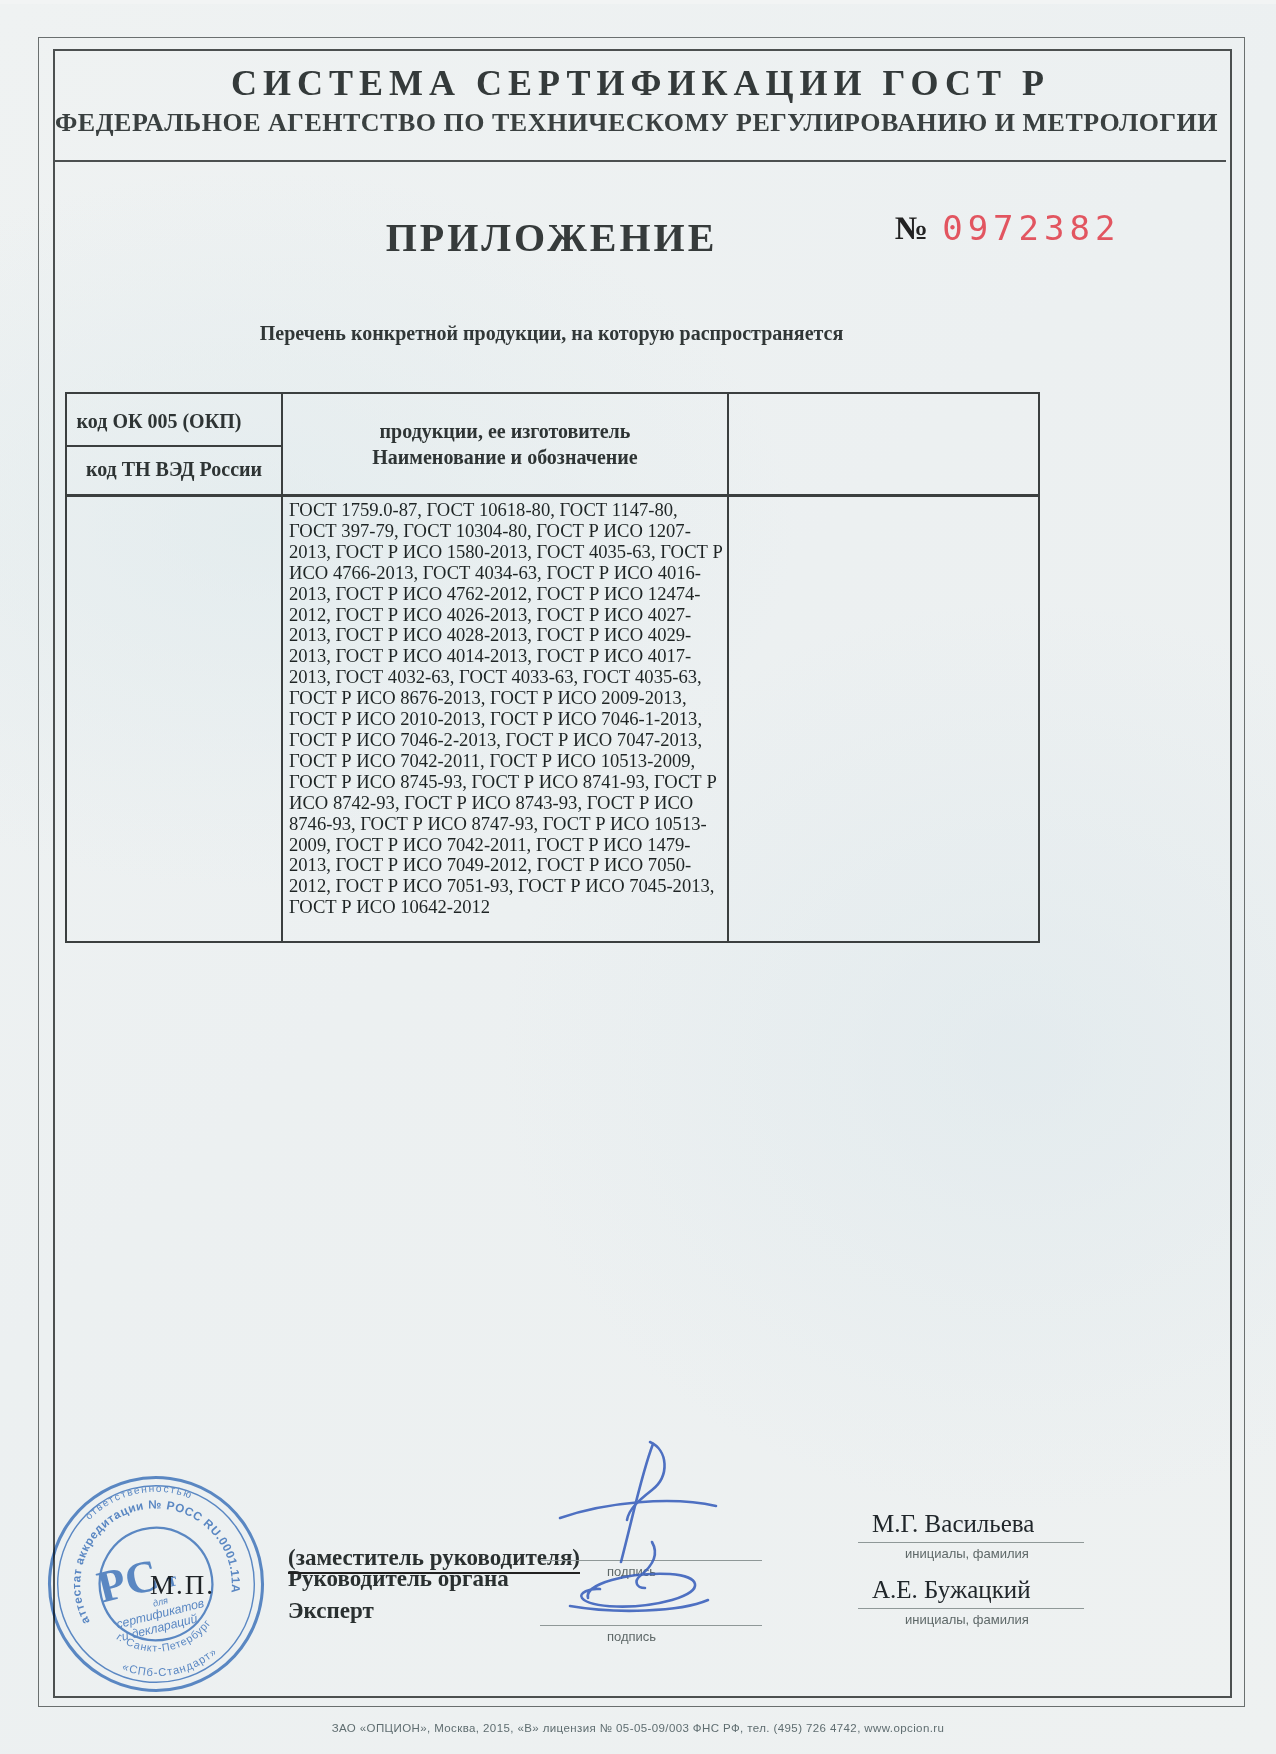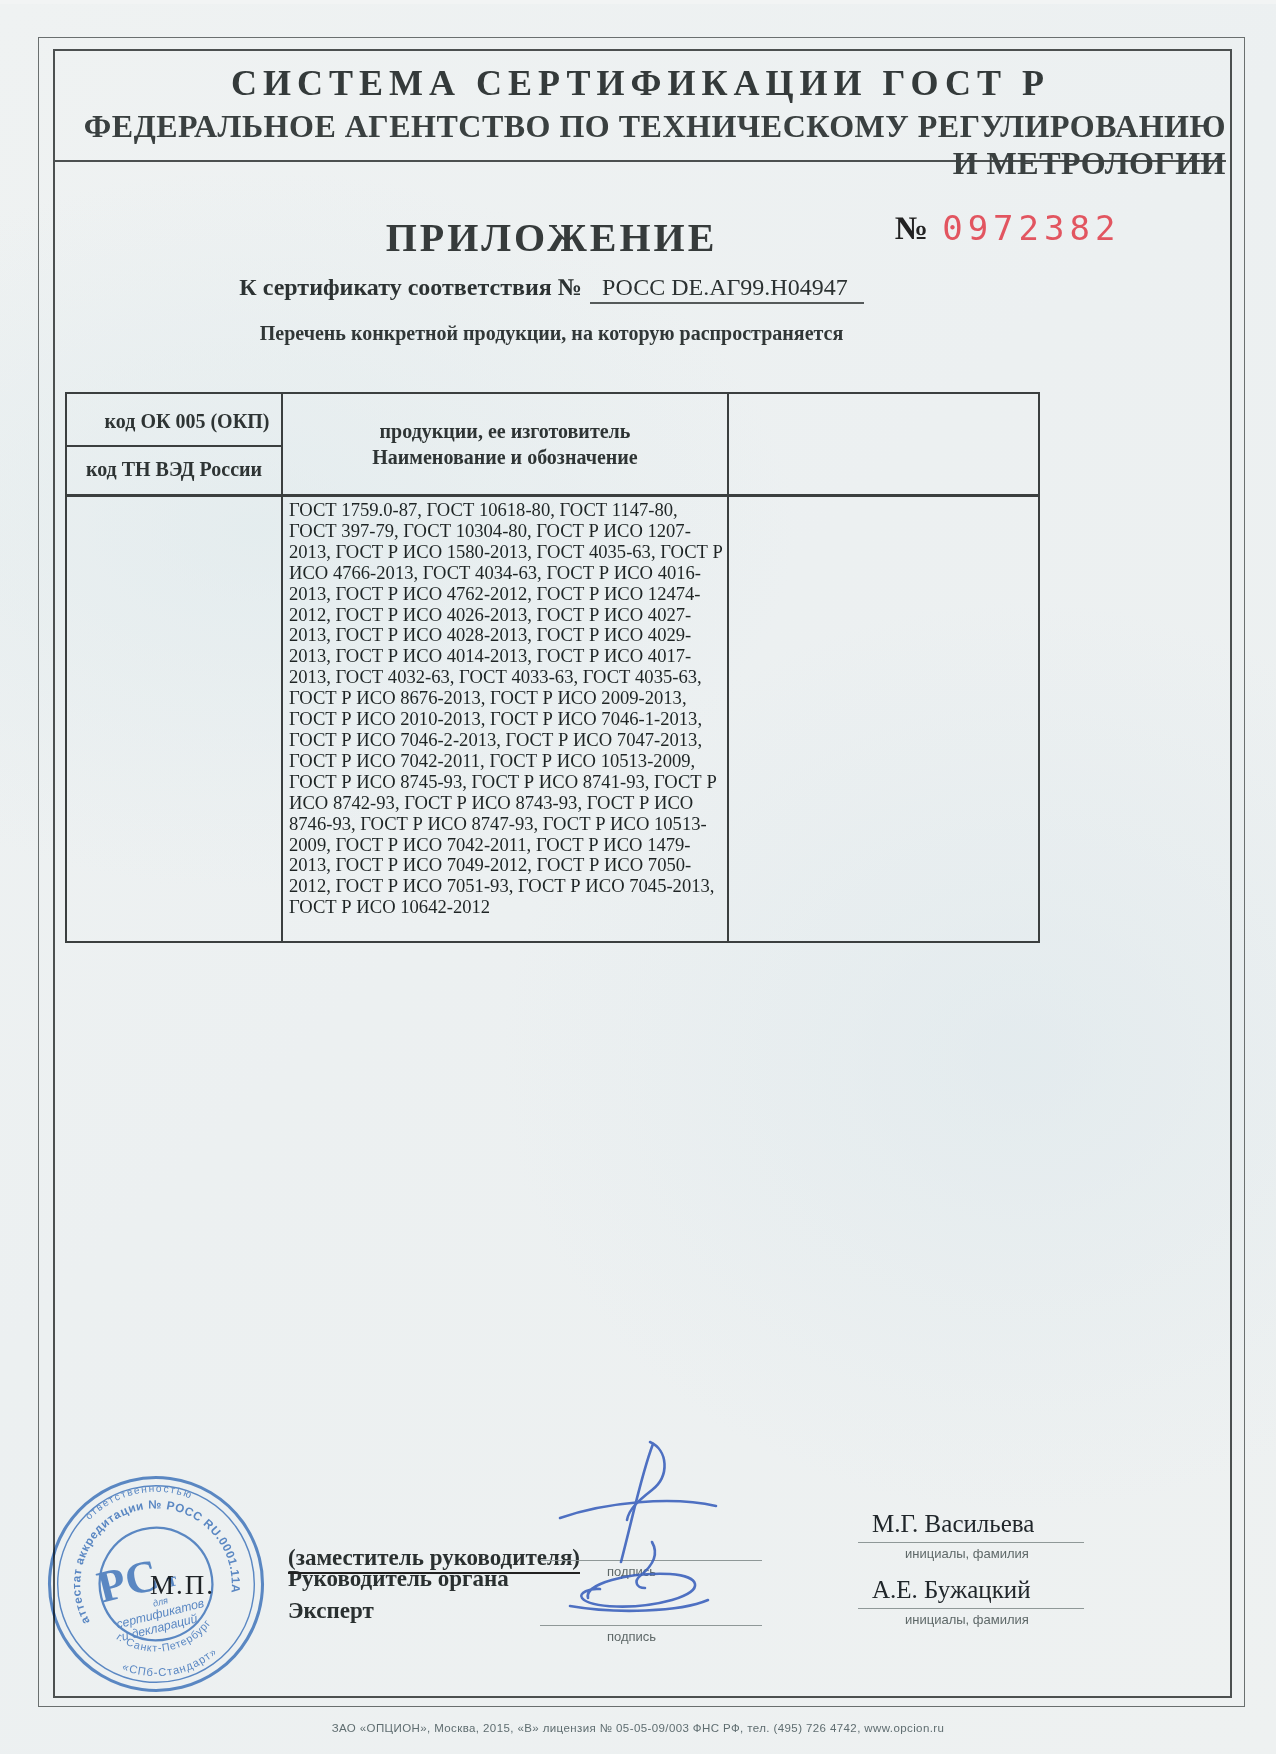--- a/index.html
+++ b/index.html
@@ -28,21 +28,21 @@
   }
   .header-sep{
     position:absolute;left:55px;top:156px;width:1171px;height:2px;background:#4c5050;
   }
   .org-line1{
     position:absolute;left:55px;top:58px;width:1171px;
     text-align:center;font-size:36px;font-weight:bold;letter-spacing:6px;color:#343a3a;
   }
   .org-line2{
     position:absolute;left:55px;top:104px;width:1171px;
-    text-align:right;font-size:32px;font-weight:bold;letter-spacing:.5px;color:#3a4040;
+    text-align:left;font-size:26px;font-weight:bold;letter-spacing:.5px;color:#3a4040;
   }
   .number-block{
     position:absolute;left:895px;top:168px;white-space:nowrap;margin-top:36px;
   }
   .number-block .no-sign{font-size:33px;font-weight:bold;color:#222;vertical-align:middle;}
   .number-block .no-value{
     font-family:"DejaVu Sans Mono","Liberation Mono",monospace;
     font-size:34px;color:#e25560;letter-spacing:5px;vertical-align:middle;margin-left:14px;
   }
   .content-center{position:absolute;left:65px;width:973px;text-align:center;}
@@ -58,21 +58,21 @@
   
   .ptable{
     position:absolute;left:65px;top:388px;width:971px;height:547px;
     border:2.5px solid #3b3f3f;
   }
   .ptable .v1{position:absolute;left:214px;top:0;width:2px;height:100%;background:#3b3f3f;}
   .ptable .v2{position:absolute;left:660px;top:0;width:2px;height:100%;background:#3b3f3f;}
   .ptable .hhead{position:absolute;left:0;top:100px;width:100%;height:2.5px;background:#3b3f3f;}
   .ptable .c1div{position:absolute;left:0;top:51px;width:214px;height:1.5px;background:#3b3f3f;}
   .th{position:absolute;font-weight:bold;color:#2e3434;text-align:center;font-size:20px;line-height:26px;}
-  .th.c1a{left:0;top:14px;width:184px;padding-left:28px;}
+  .th.c1a{left:0;top:14px;width:184px;}
   .th.c1b{left:0;top:62px;width:214px;}
   .th.c2{left:216px;top:24px;width:444px;}
   .th.c3{left:662px;top:24px;width:309px;}
   .cell-products{
     position:absolute;left:222px;top:106px;width:434px;
     font-size:18.6px;line-height:20.9px;color:#1e2424;text-align:left;
   }
   
   .sig-label{position:absolute;font-weight:bold;font-size:23px;color:#2a3030;white-space:nowrap;}
   .role1a{left:288px;top:1514px;margin-top:48px;}
@@ -114,23 +114,20 @@
 
   <div class="org-line1">СИСТЕМА СЕРТИФИКАЦИИ ГОСТ Р</div>
   <div class="org-line2">ФЕДЕРАЛЬНОЕ АГЕНТСТВО ПО ТЕХНИЧЕСКОМУ РЕГУЛИРОВАНИЮ И МЕТРОЛОГИИ</div>
 
   <div class="number-block">
     <span class="no-sign">№</span><span class="no-value">0972382</span>
   </div>
 
   <div class="content-center doc-title">ПРИЛОЖЕНИЕ</div>
 
-  <div class="content-center cert-line">
-    <span class="lbl">К сертификату соответствия №</span><span class="val">РОСС DE.АГ99.Н04947</span>
-  </div>
 
   <div class="content-center subtitle1">Перечень конкретной продукции,  на которую распространяется</div>
 
   <div class="ptable">
     <div class="v1"></div>
     <div class="v2"></div>
     <div class="hhead"></div>
     <div class="c1div"></div>
     <div class="th c1a">код ОК 005 (ОКП)</div>
     <div class="th c1b">код ТН ВЭД России</div>

